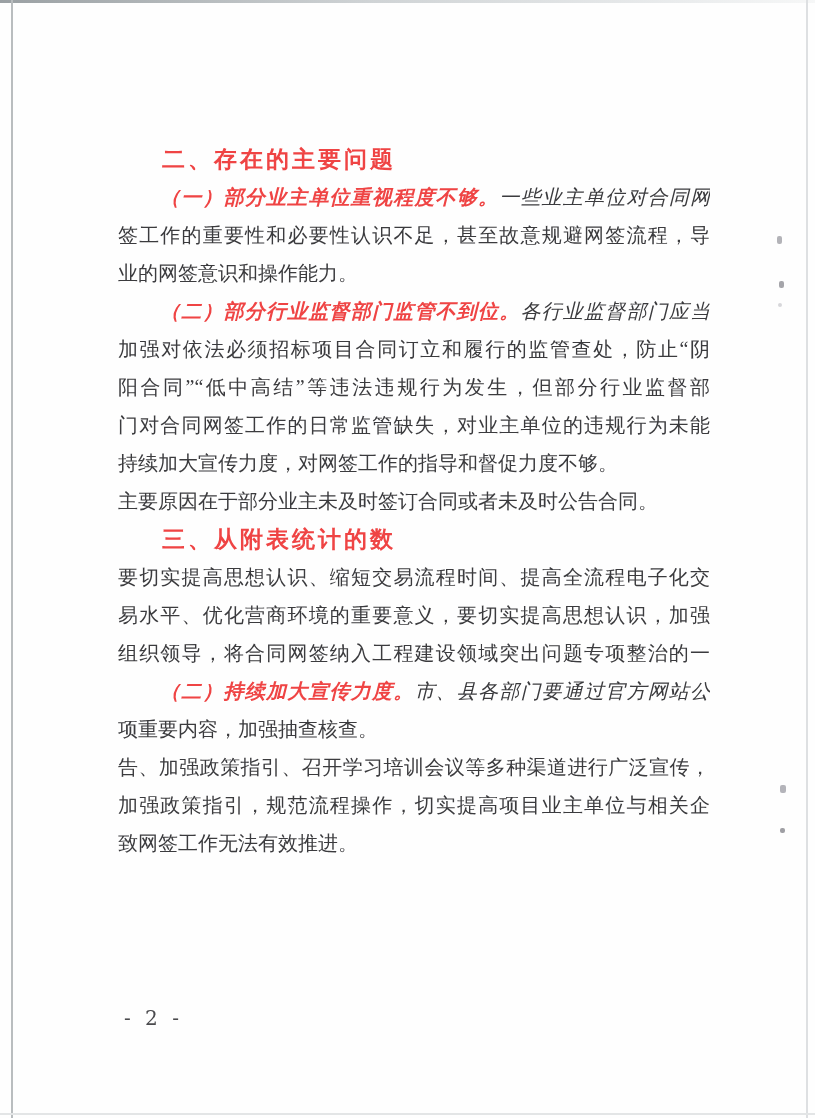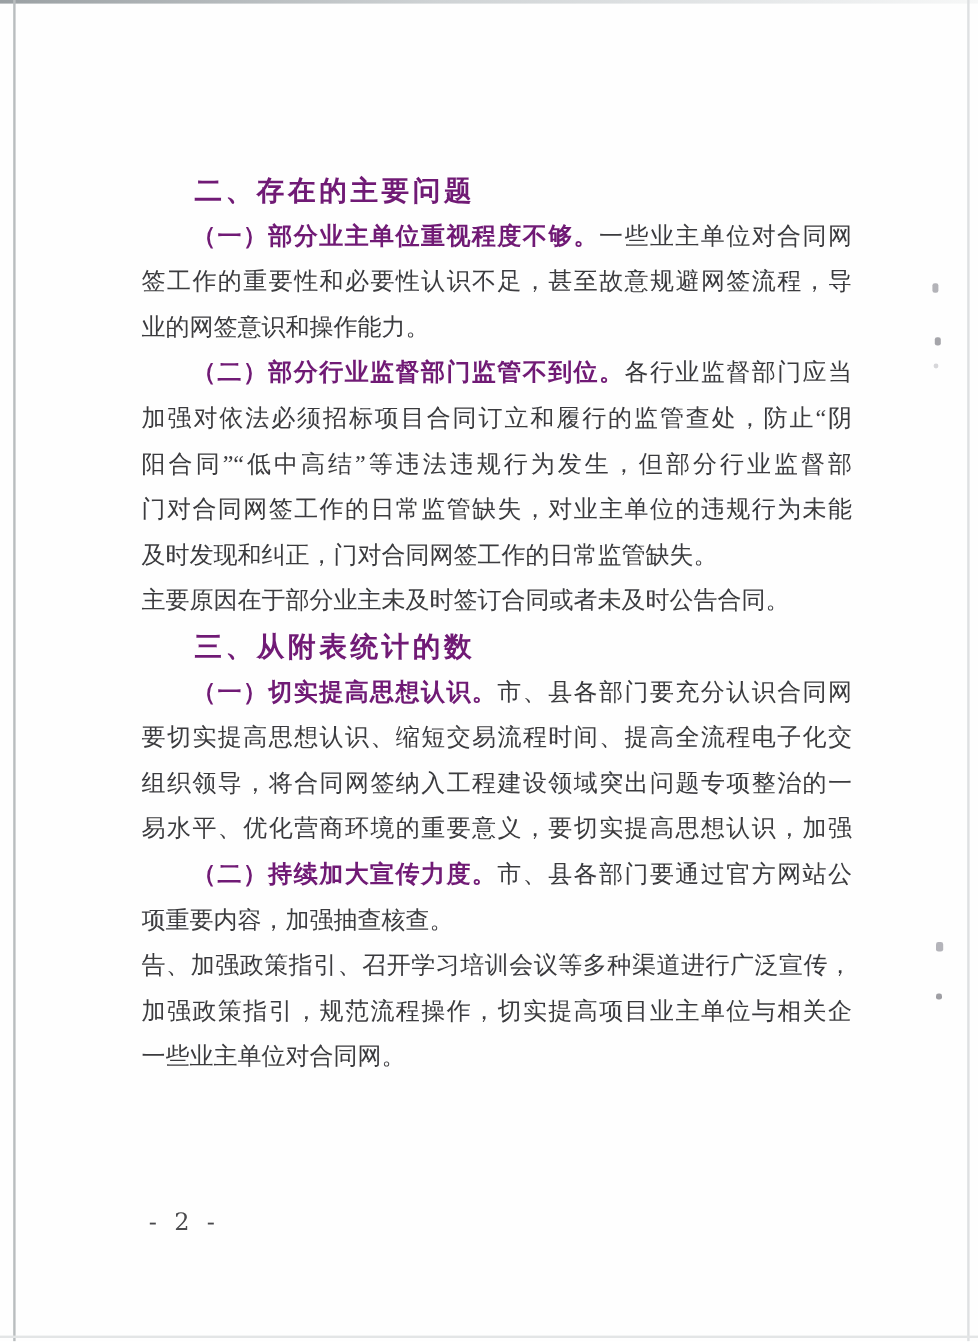--- a/index.html
+++ b/index.html
@@ -57,32 +57,32 @@
     color: #3b3b3e;
     font-family: "Liberation Serif", serif;
     overflow: hidden;
     white-space: nowrap;
   }
   .line.justify {
     white-space: normal;
     text-align: justify;
     text-align-last: justify;
   }
-  .line.indent { padding-left: 42px; }
+  .line.indent { padding-left: 42px; font-style: italic; }
   .line.heading {
     font-family: "Liberation Sans", sans-serif;
     font-weight: bold;
     font-size: 23px;
     letter-spacing: 3px;
     color: #29292c;
     padding-left: 44px;
   }
   .seg.bold {
     font-weight: bold;
-    color: #701a75;
+    color: #ef4444;
   }
   .pagenum {
     position: absolute;
     left: 124px;
     top: 1003px;
     height: 30px;
     line-height: 30px;
     font-size: 20px;
     letter-spacing: 4px;
     color: #4a4a4d;
@@ -106,28 +106,27 @@
 
   <main class="textblock">
       <div class="line heading"><span class="seg bold">二、存在的主要问题</span></div>
       <div class="line body indent justify"><span class="seg bold">（一）部分业主单位重视程度不够。</span><span class="seg">一些业主单位对合同网</span></div>
       <div class="line body justify"><span class="seg">签工作的重要性和必要性认识不足，甚至故意规避网签流程，导</span></div>
       <div class="line body"><span class="seg">业的网签意识和操作能力。</span></div>
       <div class="line body indent justify"><span class="seg bold">（二）部分行业监督部门监管不到位。</span><span class="seg">各行业监督部门应当</span></div>
       <div class="line body justify"><span class="seg">加强对依法必须招标项目合同订立和履行的监管查处，防止“阴</span></div>
       <div class="line body justify"><span class="seg">阳合同”“低中高结”等违法违规行为发生，但部分行业监督部</span></div>
       <div class="line body justify"><span class="seg">门对合同网签工作的日常监管缺失，对业主单位的违规行为未能</span></div>
-      <div class="line body"><span class="seg">及时发现和纠正，门对合同网签工作的日常监管缺失。</span></div>
+      <div class="line body"><span class="seg">持续加大宣传力度，对网签工作的指导和督促力度不够。</span></div>
       <div class="line body"><span class="seg">主要原因在于部分业主未及时签订合同或者未及时公告合同。</span></div>
       <div class="line heading"><span class="seg bold">三、从附表统计的数</span></div>
-      <div class="line body indent justify"><span class="seg bold">（一）切实提高思想认识。</span><span class="seg">市、县各部门要充分认识合同网</span></div>
       <div class="line body justify"><span class="seg">要切实提高思想认识、缩短交易流程时间、提高全流程电子化交</span></div>
+      <div class="line body justify"><span class="seg">易水平、优化营商环境的重要意义，要切实提高思想认识，加强</span></div>
       <div class="line body justify"><span class="seg">组织领导，将合同网签纳入工程建设领域突出问题专项整治的一</span></div>
-      <div class="line body justify"><span class="seg">易水平、优化营商环境的重要意义，要切实提高思想认识，加强</span></div>
       <div class="line body indent justify"><span class="seg bold">（二）持续加大宣传力度。</span><span class="seg">市、县各部门要通过官方网站公</span></div>
       <div class="line body"><span class="seg">项重要内容，加强抽查核查。</span></div>
       <div class="line body justify"><span class="seg">告、加强政策指引、召开学习培训会议等多种渠道进行广泛宣传，</span></div>
       <div class="line body justify"><span class="seg">加强政策指引，规范流程操作，切实提高项目业主单位与相关企</span></div>
-      <div class="line body"><span class="seg">一些业主单位对合同网。</span></div>
+      <div class="line body"><span class="seg">致网签工作无法有效推进。</span></div>
     </main>
 
   <div class="pagenum">- 2 -</div>
 </div>
 
 </body></html>

